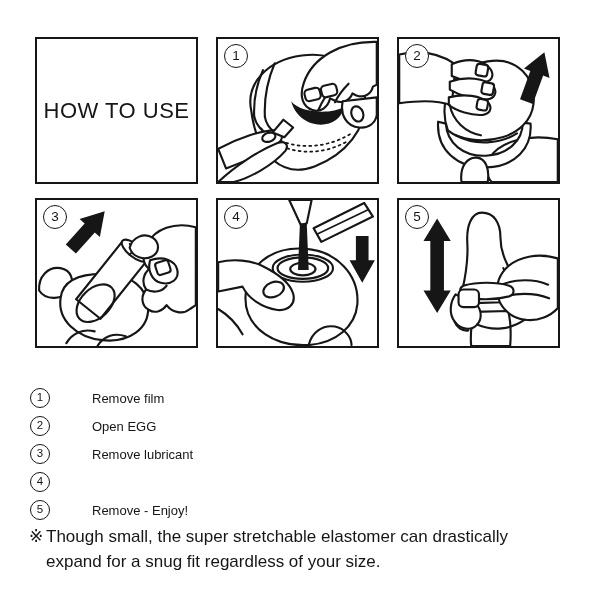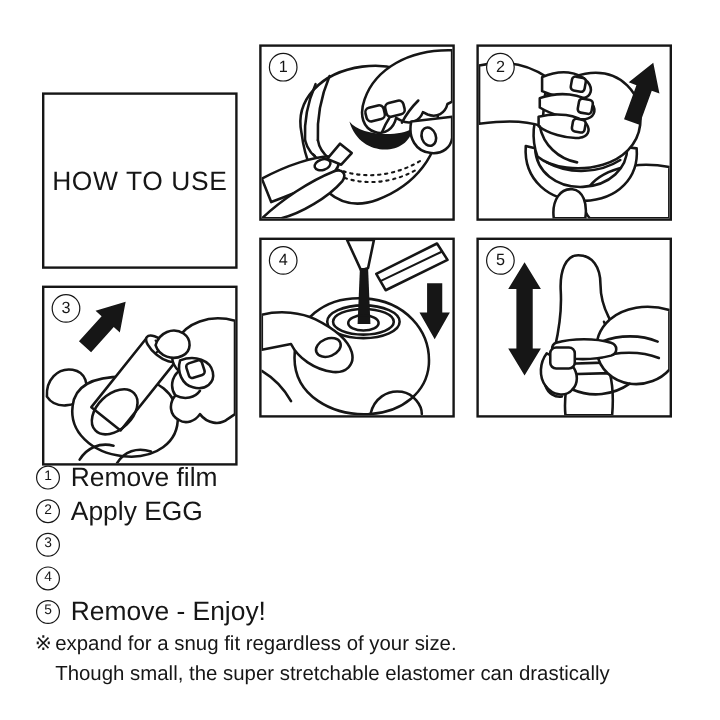--- a/index.html
+++ b/index.html
@@ -8,38 +8,38 @@
     position:relative; width:600px; height:600px; background:var(--bg);
     font-family:"Liberation Sans","DejaVu Sans",sans-serif; color:var(--ink);
     overflow:hidden; margin:0 auto;
   }
   .panel {
     position:absolute; width:163px; background:var(--bg);
     border:2px solid var(--ink); box-sizing:border-box;
   }
   .row1 { top:37px; height:147px; }
   .row2 { top:198px; height:150px; }
-  .col1 { left:35px;margin-top:40px; } .col2 { left:216px; } .col3 { left:397px; }
+  .col1 { left:35px; } .col2 { left:216px; } .col3 { left:397px; }
   .title-panel { display:flex; align-items:center; justify-content:center; }
   .title-text { font-size:22px; letter-spacing:0.5px; white-space:nowrap; }
   .panel svg { position:absolute; left:0; top:0; width:100%; height:100%; color:var(--ink); }
   .panel-badge {
     position:absolute; left:6px; top:5px; width:22px; height:22px;
     border:1.6px solid var(--ink); border-radius:50%; background:var(--bg);
     display:flex; align-items:center; justify-content:center;
     font-size:13.5px; line-height:1; z-index:2;
   }
   .steps { position:absolute; left:30px; top:384px; margin:0; padding:0; list-style:none; }
   .step-item { display:flex; align-items:center; height:28px; gap:9px; }
   .step-badge {
     width:18px; height:18px; border:1.5px solid var(--ink); border-radius:50%;
     display:flex; align-items:center; justify-content:center;
     font-size:11.5px; line-height:1; flex:0 0 auto;
   }
-  .step-label { font-size:22px; white-space:nowrap; }
+  .step-label { font-size:13px; white-space:nowrap;margin-left:33px; }
   .footnote { position:absolute; left:29px; top:524px; width:560px; font-size:17px; line-height:25px; }
   .footnote-marker { position:absolute; left:0; top:0; font-size:17px; }
   .footnote-lines { display:block; padding-left:17px; }
   .footnote-lines span { display:block; white-space:nowrap; }
 </style>
 </head>
 <body>
 
 <div class="sheet">
 
@@ -169,35 +169,36 @@
     </svg>
   </div>
 
   <ol class="steps">
     <li class="step-item">
       <span class="step-badge">1</span>
       <span class="step-label">Remove film</span>
     </li>
     <li class="step-item">
       <span class="step-badge">2</span>
-      <span class="step-label">Apply EGG</span>
+      <span class="step-label">Open EGG</span>
     </li>
     <li class="step-item">
       <span class="step-badge">3</span>
+      <span class="step-label">Remove lubricant</span>
     </li>
     <li class="step-item">
       <span class="step-badge">4</span>
     </li>
     <li class="step-item">
       <span class="step-badge">5</span>
       <span class="step-label">Remove - Enjoy!</span>
     </li>
   </ol>
 
   <div class="footnote">
     <span class="footnote-marker">※</span>
     <span class="footnote-lines">
+      <span>Though small, the super stretchable elastomer can drastically</span>
       <span>expand for a snug fit regardless of your size.</span>
-      <span>Though small, the super stretchable elastomer can drastically</span>
     </span>
   </div>
 
 </div>
 
 </body></html>

